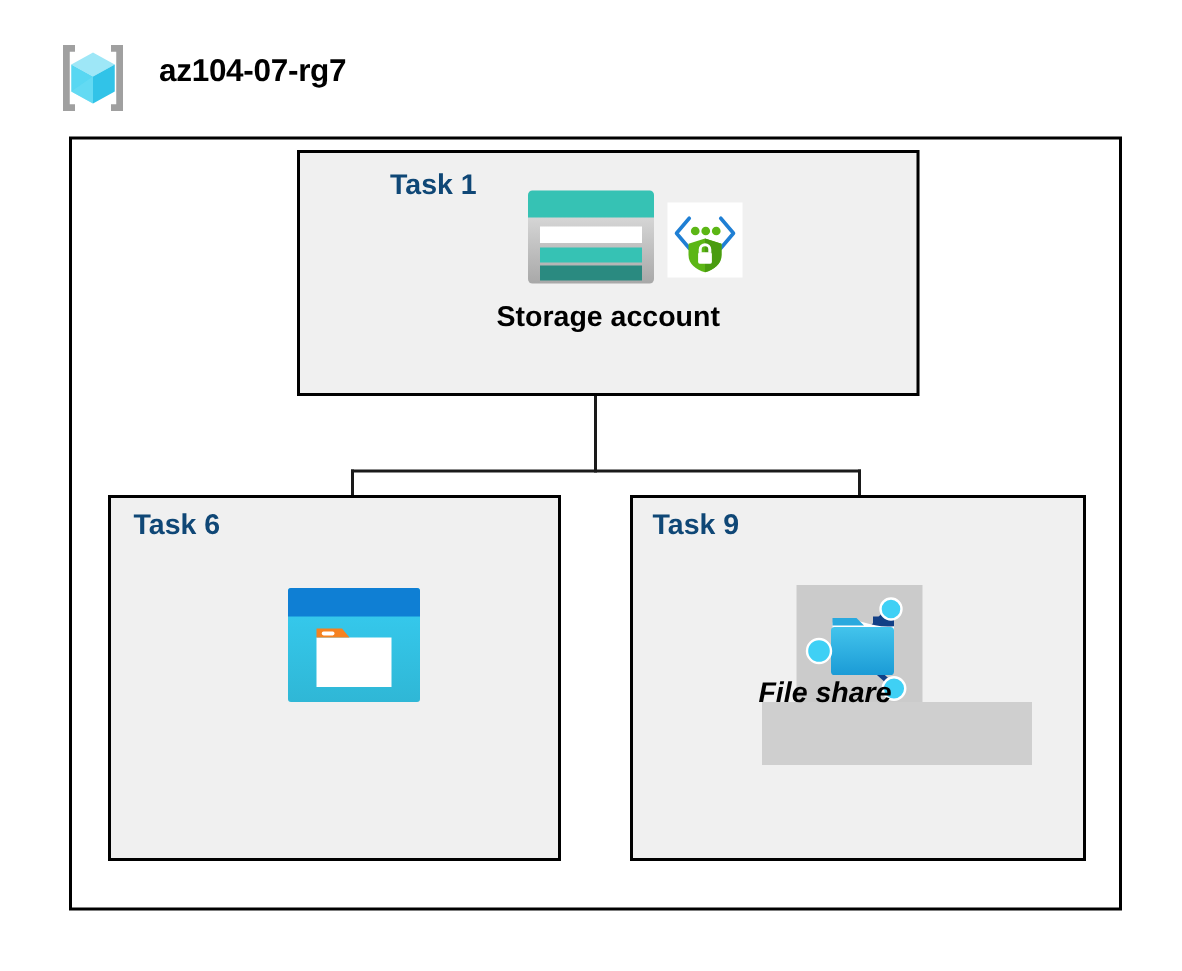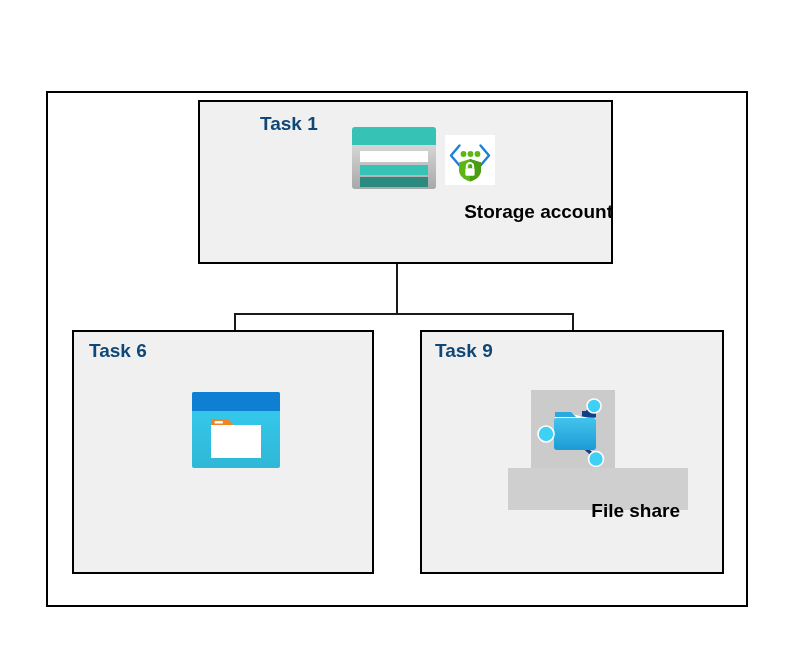--- a/index.html
+++ b/index.html
@@ -68,21 +68,21 @@
     letter-spacing: 0px;
   }
 
   
   .node-label {
     position: absolute;
     font-size: 19px;
     font-weight: bold;
     color: #000000;
     white-space: nowrap;
-    text-align: right;
+    text-align: center;
   }
   .highlight {
     position: absolute;
     background: #cfcfcf;
   }
   .highlight-icon {
     position: absolute;
     background: #cbcbcb;
   }
 
@@ -99,20 +99,41 @@
   }
 
   .icon-wrap { position: absolute; }
   svg { display: block; overflow: visible; }
 </style>
 </head>
 <body>
 
 <div id="canvas">
 
+  <div id="title-row">
+
+    <div id="rg-icon">
+      <svg width="52" height="52" viewBox="0 0 52 52">
+
+        <path d="M14 4 L6 4 L6 48 L14 48 L14 43.5 L10.5 43.5 L10.5 8.5 L14 8.5 Z" fill="#a0a0a0"></path>
+
+        <path d="M38 4 L46 4 L46 48 L38 48 L38 43.5 L41.5 43.5 L41.5 8.5 L38 8.5 Z" fill="#a0a0a0"></path>
+
+        <path d="M26 9 L40.5 17 L26 25 L11.5 17 Z" fill="#9ee7f7"></path>
+
+        <path d="M11.5 17 L26 25 L26 43 L11.5 35 Z" fill="#58d7f2"></path>
+
+        <path d="M40.5 17 L40.5 35 L26 43 L26 25 Z" fill="#31c3e8"></path>
+
+        <path d="M26 25 L26 43 L11.5 35 Z" fill="#6eddf4" opacity="0.55"></path>
+      </svg>
+    </div>
+
+    <div id="rg-title">az104-07-rg7</div>
+  </div>
 
   <div class="rg-box" style="left:46px; top:91px; width:702px; height:516px;"></div>
 
   <div class="conn-v" style="left:396px; top:264px; height:51px;"></div>
 
   <div class="conn-h" style="left:234px; top:313px; width:340px;"></div>
 
   <div class="conn-v" style="left:234px; top:313px; height:74px;"></div>
 
   <div class="conn-v" style="left:572px; top:313px; height:79px;"></div>
@@ -218,15 +239,15 @@
       <path d="M17 19 H33 L38 24 H17 Z" fill="#2aa9de"></path>
 
       <rect x="16" y="25" width="42" height="32" rx="2.4" fill="url(#fsFolder)"></rect>
 
       <circle cx="56" cy="13" r="7" fill="#3fd0f5" stroke="#ffffff" stroke-width="1.6"></circle>
       <circle cx="8" cy="41" r="8" fill="#3fd0f5" stroke="#ffffff" stroke-width="1.6"></circle>
       <circle cx="58" cy="66" r="7.5" fill="#3fd0f5" stroke="#ffffff" stroke-width="1.6"></circle>
     </svg>
   </div>
 
-  <div class="node-label" style="left:420px; top:500px; width:260px;">File share</div>
+  <div class="node-label" style="left:420px; top:452px; width:260px;font-style:italic;">File share</div>
 
 </div>
 
 </body></html>

